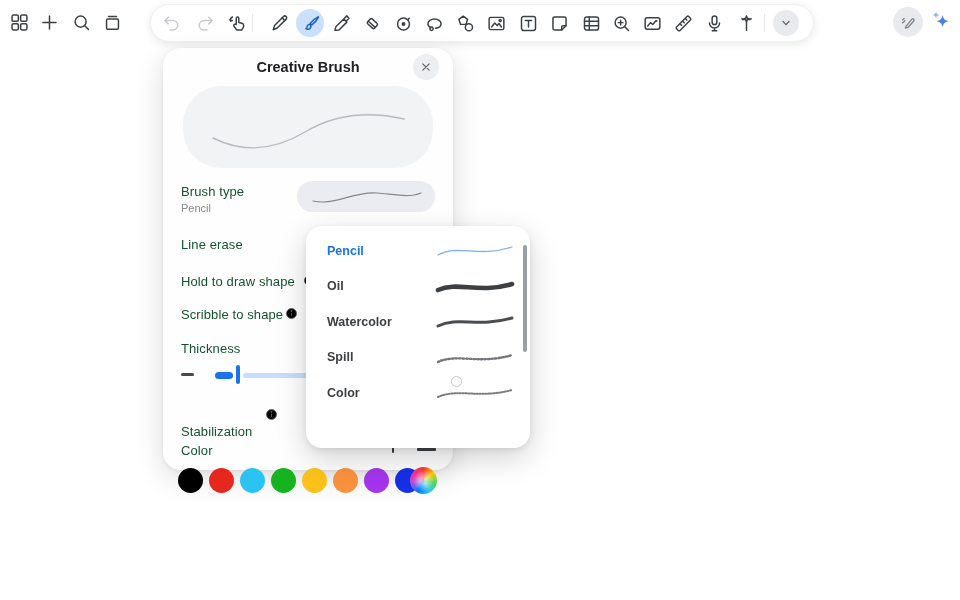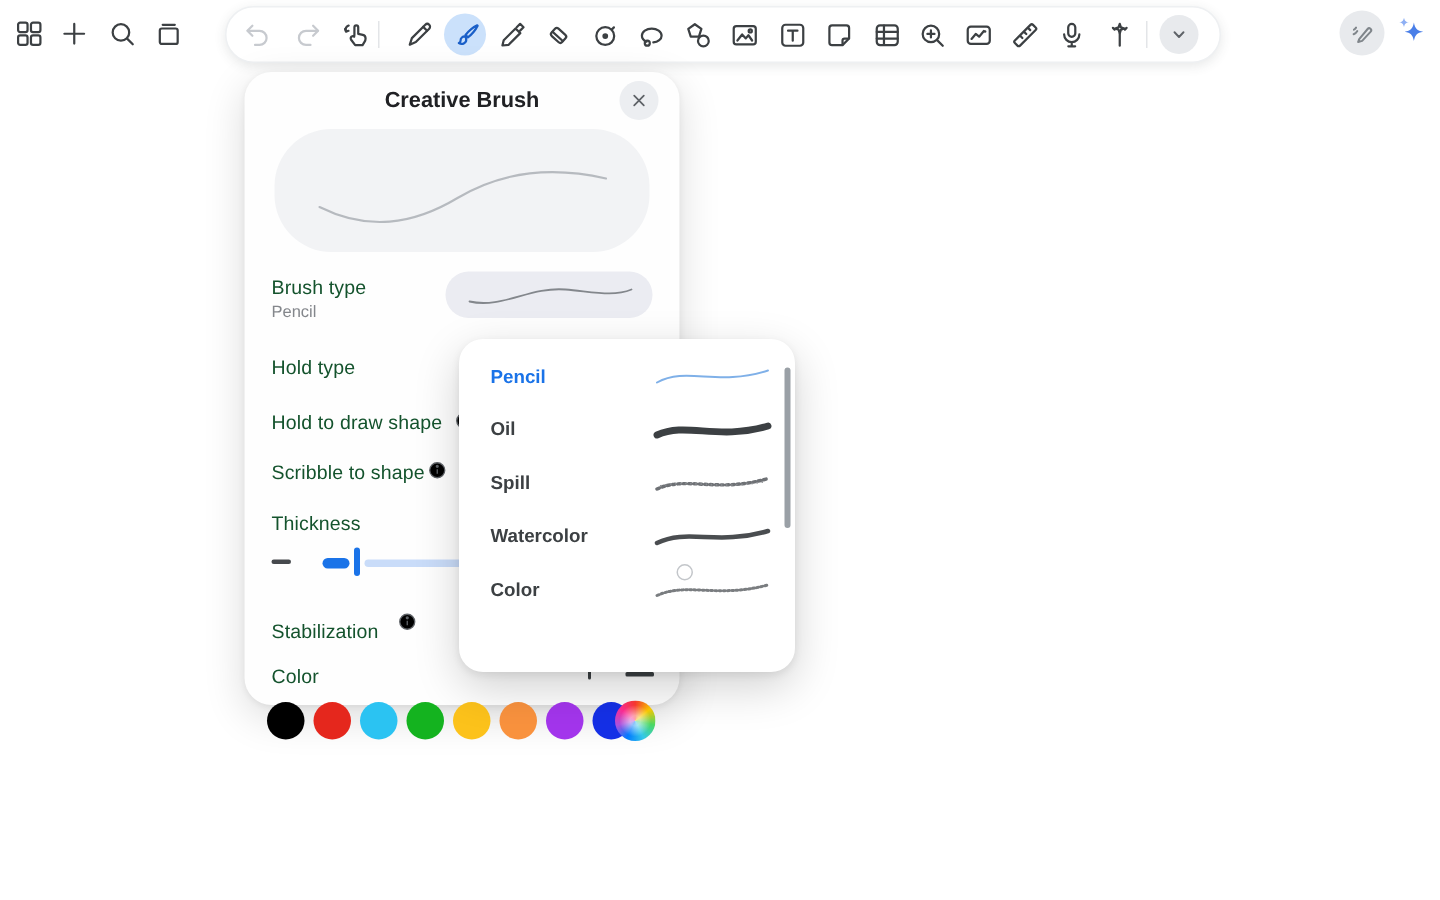--- a/index.html
+++ b/index.html
@@ -253,21 +253,21 @@
   </div>
 
   <div class="row-label" style="top:136px;">Brush type</div>
   <div class="sub-label" style="top:154px;">Pencil</div>
   <div class="brush-pill">
     <svg width="138" height="31" viewBox="0 0 138 31">
       <path d="M16 20 C38 25 56 10 80 12 C98 13.5 112 17 124 12" stroke="#83878c" stroke-width="1.2" fill="none" stroke-linecap="round"></path>
     </svg>
   </div>
 
-  <div class="row-label" style="top:189px;">Hold type</div>
+  <div class="row-label" style="top:189px;">Line erase</div>
 
   <div class="row-label" style="top:226px;">Hold to draw shape</div>
   <svg class="info" style="left:139px;top:225px;" viewBox="0 0 24 24">
       <circle cx="12" cy="12" r="8"></circle>
       <path d="M12 11v4.8"></path>
       <circle class="fill" cx="12" cy="7.8" r="1"></circle>
     </svg>
 
   <div class="row-label" style="top:259px;">Scribble to shape</div>
   <svg class="info" style="left:121px;top:258px;" viewBox="0 0 24 24">
@@ -275,21 +275,21 @@
       <path d="M12 11v4.8"></path>
       <circle class="fill" cx="12" cy="7.8" r="1"></circle>
     </svg>
 
   <div class="row-label" style="top:293px;">Thickness</div>
   <div class="sl-minus"></div>
   <div class="sl-track"></div>
   <div class="sl-fill"></div>
   <div class="sl-handle"></div>
 
-  <div class="row-label" style="top:365px;">Stabilization</div>
+  <div class="row-label" style="top:376px;">Stabilization</div>
   <svg class="info" style="left:101px;top:359px;" viewBox="0 0 24 24">
       <circle cx="12" cy="12" r="8"></circle>
       <path d="M12 11v4.8"></path>
       <circle class="fill" cx="12" cy="7.8" r="1"></circle>
     </svg>
 
   <div class="row-label" style="top:395px;">Color</div>
   <div class="frag" style="left:229px;top:395px;width:2px;height:10px;"></div>
   <div class="frag" style="left:254px;top:400px;width:19px;height:3px;"></div>
 
@@ -311,33 +311,33 @@
       <path d="M5 15 C25 4 45 18 79 7" stroke="#7fb0e8" stroke-width="1.3" fill="none" stroke-linecap="round"></path>
     </svg>
   </div>
   <div class="menu-row">
     <span>Oil</span>
     <svg class="stroke-svg" viewBox="0 0 84 22">
       <path d="M5 14 C25 5 45 18 79 8" stroke="#3c4043" stroke-width="4.6" fill="none" stroke-linecap="round"></path>
     </svg>
   </div>
   <div class="menu-row">
+    <span>Watercolor</span>
+    <svg class="stroke-svg" viewBox="0 0 84 22">
+      <path d="M5 15 C25 5 45 17 79 7" stroke="#4a4d50" stroke-width="3" fill="none" stroke-linecap="round"></path>
+    </svg>
+  </div>
+  <div class="menu-row">
     <span>Spill</span>
     <svg class="stroke-svg" viewBox="0 0 84 22">
       <path d="M5 15 C25 6 45 18 79 8" stroke="#6e7175" stroke-width="2.3" fill="none" stroke-dasharray="1.6 2" stroke-linecap="round"></path>
       <path d="M7 13 C26 8 46 16 77 10" stroke="#8a8d91" stroke-width="1.1" fill="none" stroke-dasharray="1 2.4"></path>
     </svg>
   </div>
   <div class="menu-row">
-    <span>Watercolor</span>
-    <svg class="stroke-svg" viewBox="0 0 84 22">
-      <path d="M5 15 C25 5 45 17 79 7" stroke="#4a4d50" stroke-width="3" fill="none" stroke-linecap="round"></path>
-    </svg>
-  </div>
-  <div class="menu-row">
     <span>Color</span>
     <svg class="stroke-svg" viewBox="0 0 84 22">
       <path d="M5 15 C25 6 45 17 79 8" stroke="#7a7d80" stroke-width="2" fill="none" stroke-dasharray="1.2 1.6" stroke-linecap="round"></path>
     </svg>
   </div>
   <div class="scrollbar"></div>
 </div>
 
 <div class="cursor-ring"></div>
 

